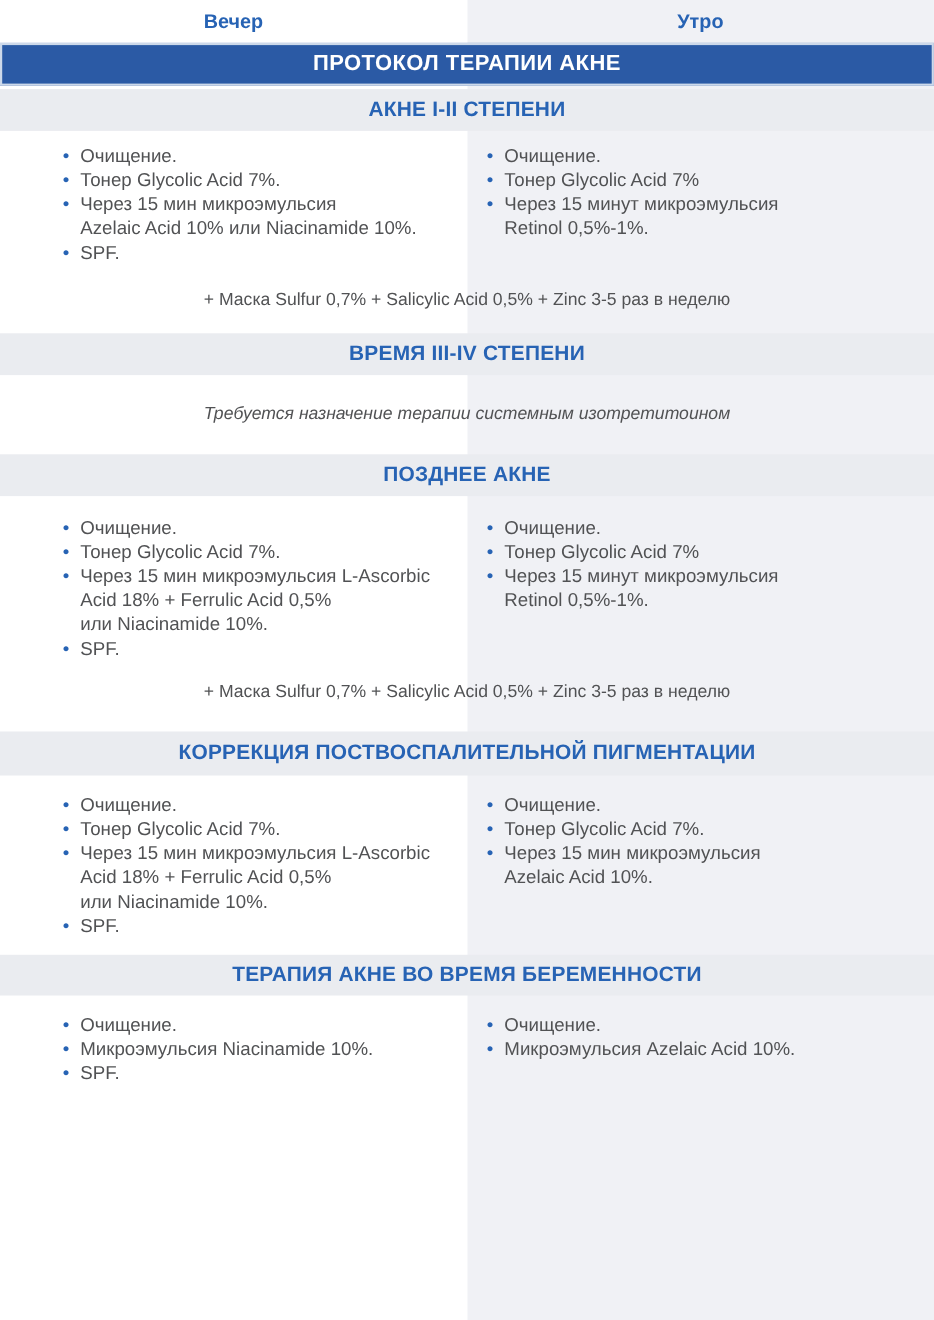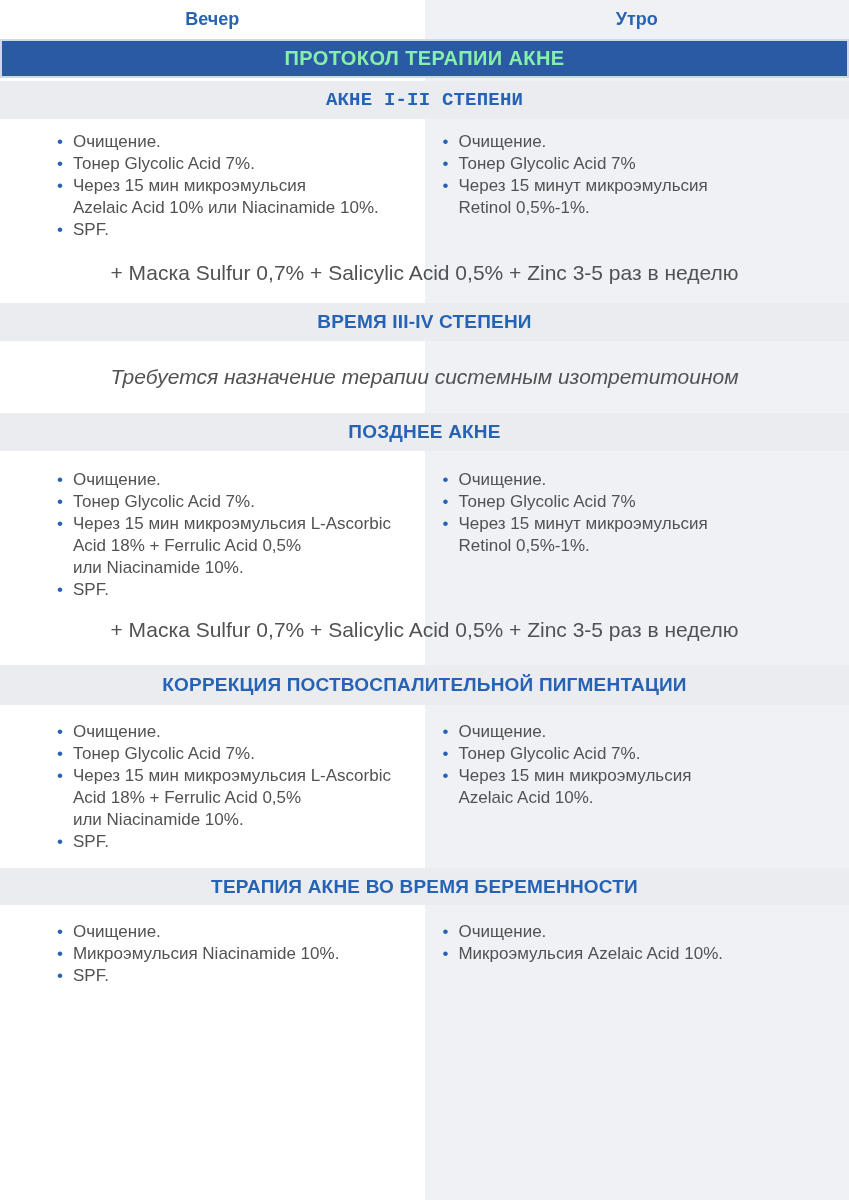--- a/index.html
+++ b/index.html
@@ -14,39 +14,39 @@
   body{font-family:"Liberation Sans", sans-serif; background:#ffffff;}
   .page{position:relative;width:849px;height:1200px;background:#ffffff;overflow:hidden;}
   .right-bg{position:absolute;left:50%;top:0;width:50%;height:100%;background:var(--column-gray);}
   .layer{position:relative;z-index:1;}
 
   .header-row{display:flex;height:39px;align-items:center;}
   .col-head{width:50%;text-align:center;color:var(--heading-blue);font-weight:bold;font-size:18px;}
 
   .banner{box-sizing:border-box;height:39px;background:var(--banner-blue);
     border:2px solid var(--banner-border);display:flex;align-items:center;justify-content:center;
-    color:#86efac;font-weight:bold;font-size:20px;letter-spacing:.4px;}
+    color:#ffffff;font-weight:bold;font-size:20px;letter-spacing:.4px;}
 
   .band{height:38px;background:var(--band-gray);display:flex;align-items:center;justify-content:center;
     color:var(--heading-blue);font-weight:bold;font-size:19px;letter-spacing:.2px;}
 
   .cols{display:flex;}
   .col{width:50%;box-sizing:border-box;}
   .col.morning{padding-left:57px;padding-right:10px;}
   .col.evening{padding-left:18px;padding-right:10px;}
 
   .list{margin:0;padding:0;list-style:none;}
   .li{display:flex;align-items:flex-start;}
   .bullet{color:var(--heading-blue);font-size:17px;line-height:22px;margin-right:10px;flex:0 0 auto;}
   .li-text{white-space:pre-line;color:var(--body-gray);font-size:17px;line-height:22px;}
 
-  .center-line{text-align:center;color:var(--body-gray);font-size:21px;line-height:22px;}
+  .center-line{text-align:center;color:var(--body-gray);font-size:16px;line-height:22px;}
 
   
-  #band-1{margin-top:3px;font-family:Liberation Mono, monospace;}
+  #band-1{margin-top:3px;}
   #content-1{padding-top:12px;}
   #footer-1{margin-top:21px;}
   #band-2{margin-top:19px;}
   #note-1{margin-top:25px;font-style:italic;}
   #band-3{margin-top:25px;}
   #content-2{padding-top:18px;}
   #footer-2{margin-top:18px;}
   #band-4{margin-top:24px;height:40px;}
   #content-3{padding-top:16px;}
   #band-5{margin-top:15px;height:37px;}

